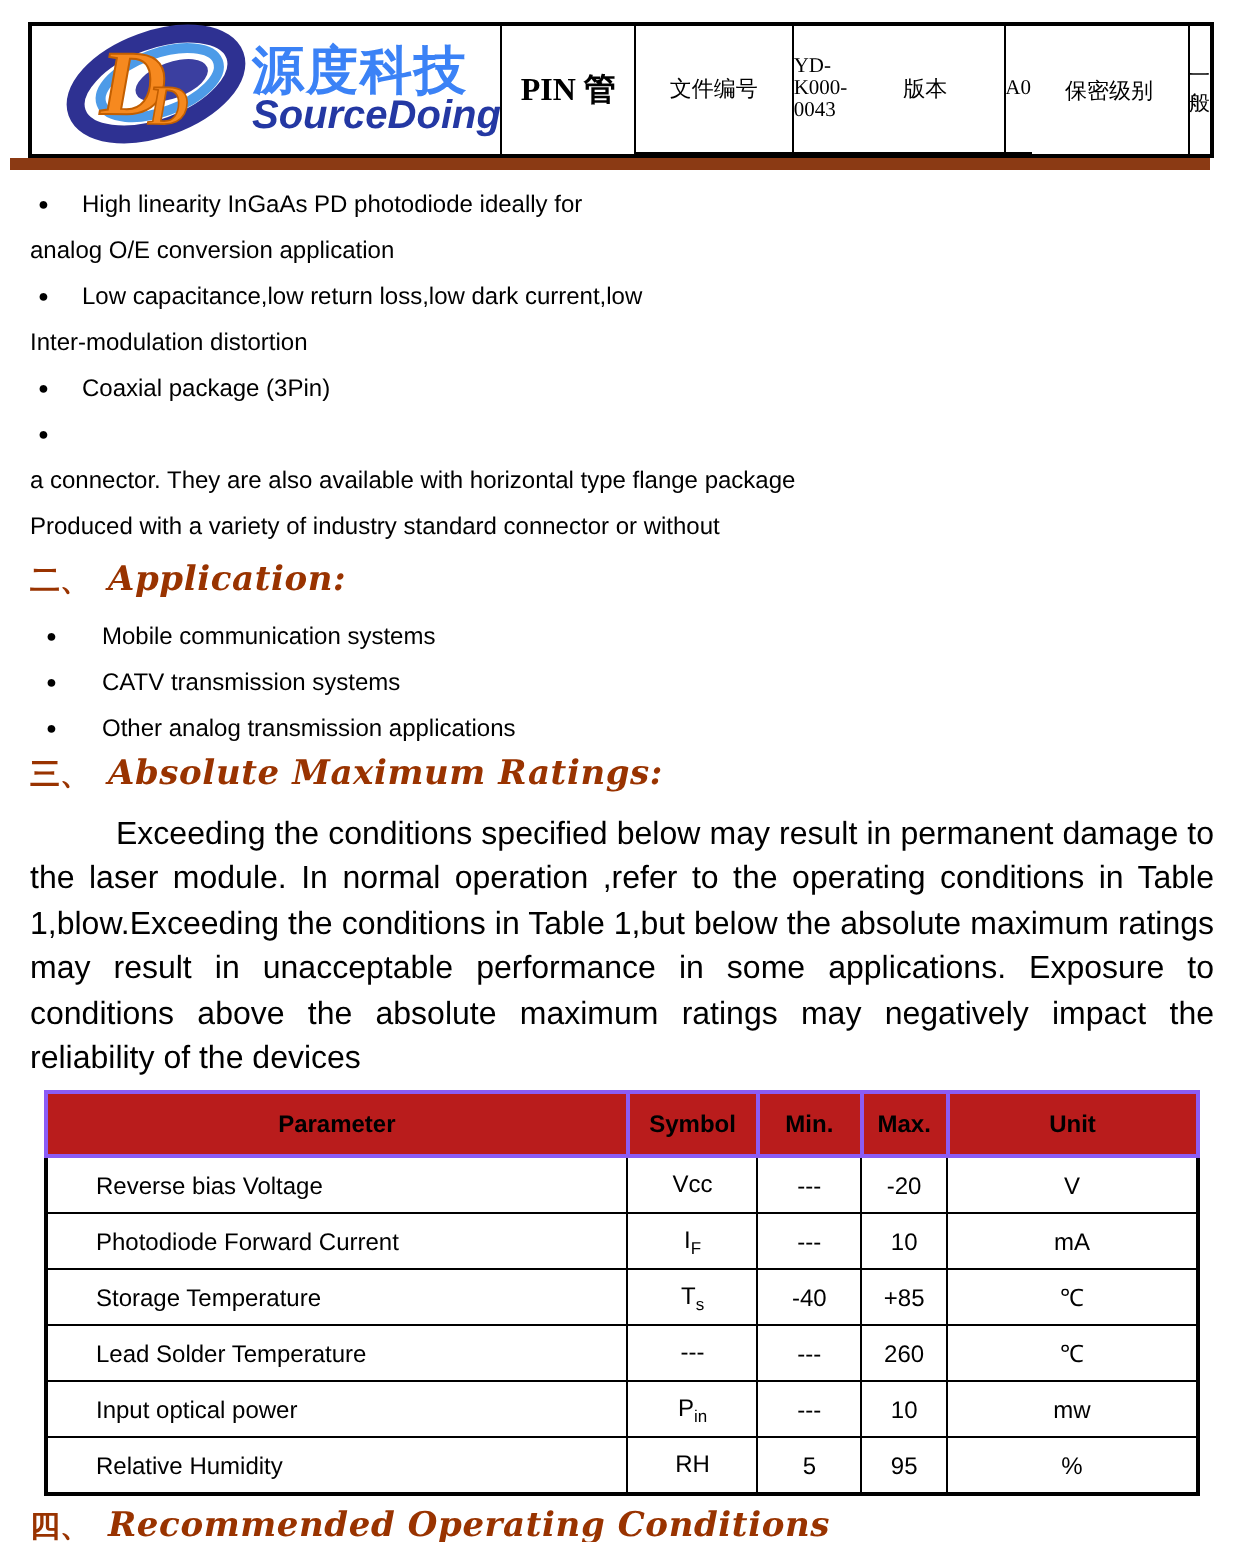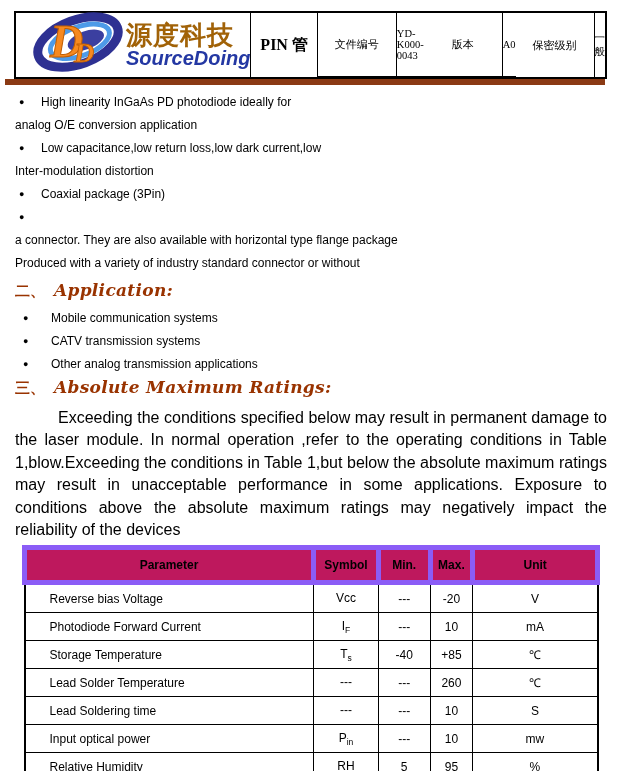--- a/index.html
+++ b/index.html
@@ -6,21 +6,21 @@
   .page {
     width:622px; height:771px; background:#ffffff; overflow:hidden;
     font-family:"Liberation Sans", sans-serif; color:#000; position:relative;
   }
   
   .header-wrap { margin:11px 15px 0 14px; }
   .header-table { display:flex; border:2px solid #000; height:64px; background:#fff; }
   .logo-cell { width:252px; border-right:1px solid #000; display:flex; align-items:center; padding-left:16px; box-sizing:border-box; }
   .logo-svg { margin-top:-9px; flex:0 0 auto; }
   .logo-text { margin-left:2px; line-height:1; }
-  .logo-cn { font-size:26px; font-weight:bold; color:#a16207; letter-spacing:1px; white-space:nowrap; }
+  .logo-cn { font-size:26px; font-weight:bold; color:#3b82f6; letter-spacing:1px; white-space:nowrap; }
   .logo-en { font-size:20px; font-weight:bold; color:#2438A3; margin-top:0px; font-family:"Liberation Sans", sans-serif;font-style:italic; }
   .title-cell { width:144px; border-right:1px solid #000; display:flex; align-items:center; justify-content:center;
     font-family:"Liberation Serif", serif; font-weight:bold; font-size:16px; }
   .meta-cell { flex:1; display:flex; flex-direction:row; }
   .meta-row { flex:1; display:flex; border-bottom:1px solid #000; }
   .meta-row:last-child { border-bottom:none; }
   .meta-label { width:78px; border-right:1px solid #000; display:flex; align-items:center; justify-content:center;
     font-family:"Liberation Serif", serif; font-size:11px; }
   .meta-value { flex:1; display:flex; align-items:center; justify-content:center;
     font-family:"Liberation Serif", serif; font-size:10.5px; }
@@ -40,21 +40,21 @@
   .sh-roc { margin-top:5px; height:22px; }
   .app-list { margin:2px 15px 0 15px; }
   
   .amr-paragraph {
     margin:8px 15px 0 15px; font-size:16px; line-height:22.4px;
     text-align:justify; text-indent:43px;
   }
   
   .amr-table-wrap { margin:4px 22px 0 22px; }
   table.amr { border-collapse:collapse; width:578px; font-size:12px; border:2px solid #000; }
-  table.amr th { background:#be185d; height:28px; font-weight:bold; border:5px solid #8b5cf6; text-align:center; }
+  table.amr th { background:#b91c1c; height:28px; font-weight:bold; border:2px solid #8b5cf6; text-align:center; }
   table.amr td { height:27px; border:1px solid #000; text-align:center; padding:0; }
   table.amr td.param { text-align:left; padding-left:24px; }
   .sub { font-size:8.5px; vertical-align:-3px; }
 </style>
 </head>
 <body>
 
 <div class="page">
 
   <div class="header-wrap">
@@ -189,27 +189,20 @@
           <td>℃</td>
         </tr>
         <tr>
           <td class="param">Lead Solder Temperature</td>
           <td><span>---</span><span class="sub"></span></td>
           <td>---</td>
           <td>260</td>
           <td>℃</td>
         </tr>
         <tr>
-          <td class="param">Lead Soldering time</td>
-          <td><span>---</span><span class="sub"></span></td>
-          <td>---</td>
-          <td>10</td>
-          <td>S</td>
-        </tr>
-        <tr>
           <td class="param">Input optical power</td>
           <td><span>P</span><span class="sub">in</span></td>
           <td>---</td>
           <td>10</td>
           <td>mw</td>
         </tr>
         <tr>
           <td class="param">Relative Humidity</td>
           <td><span>RH</span><span class="sub"></span></td>
           <td>5</td>

